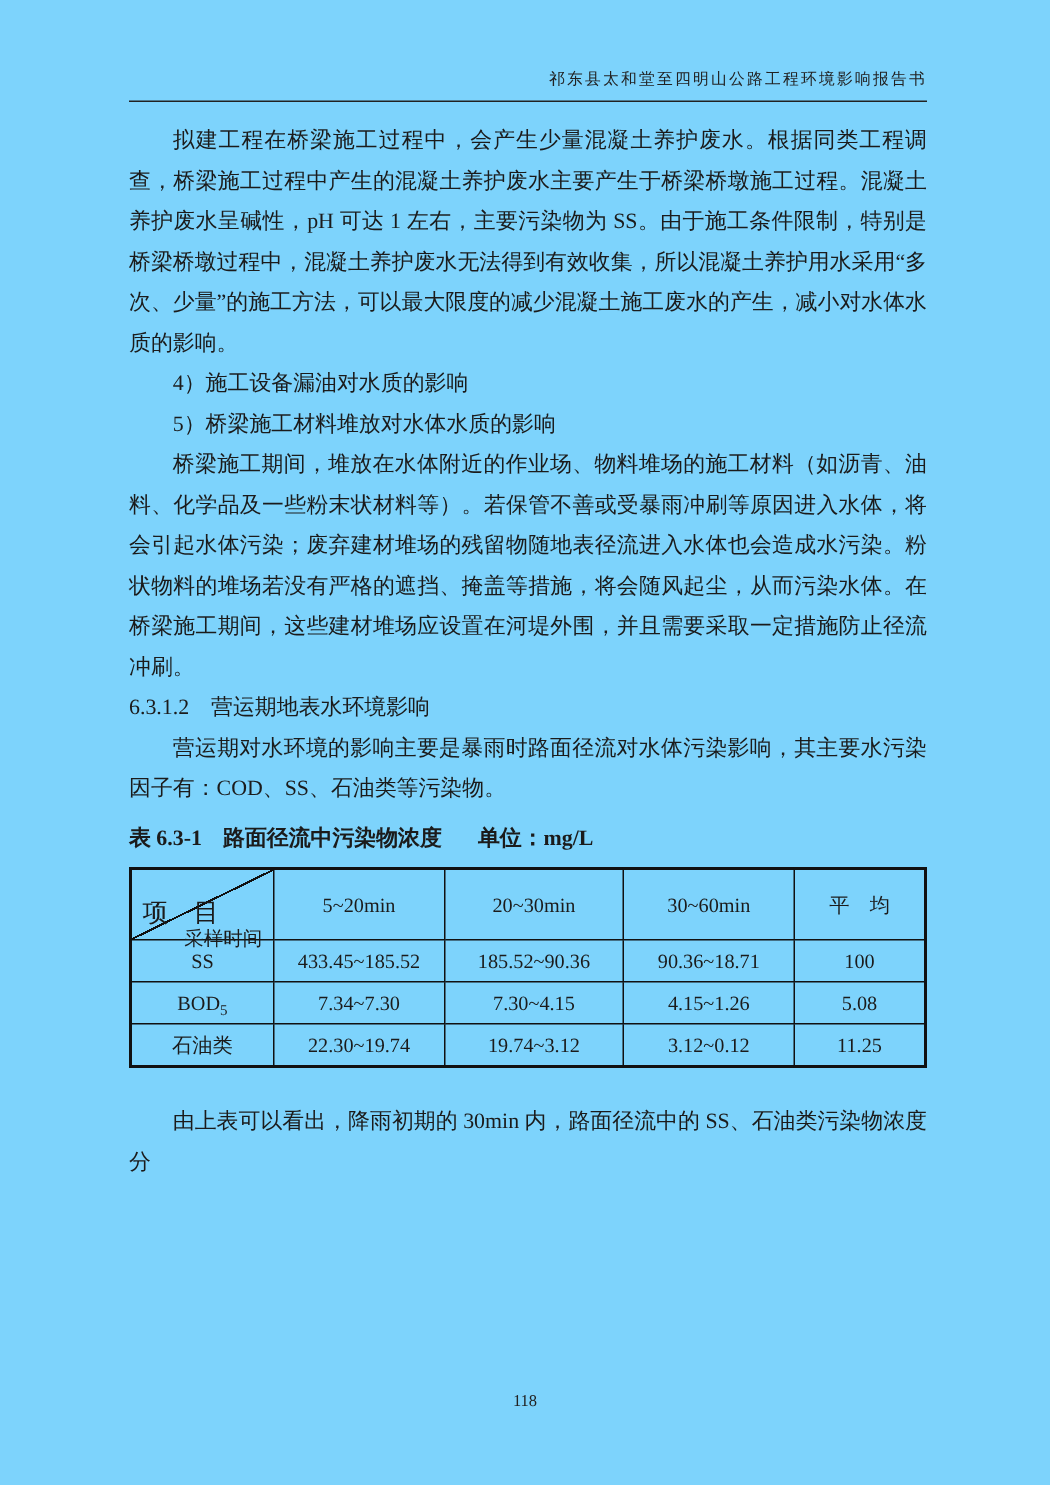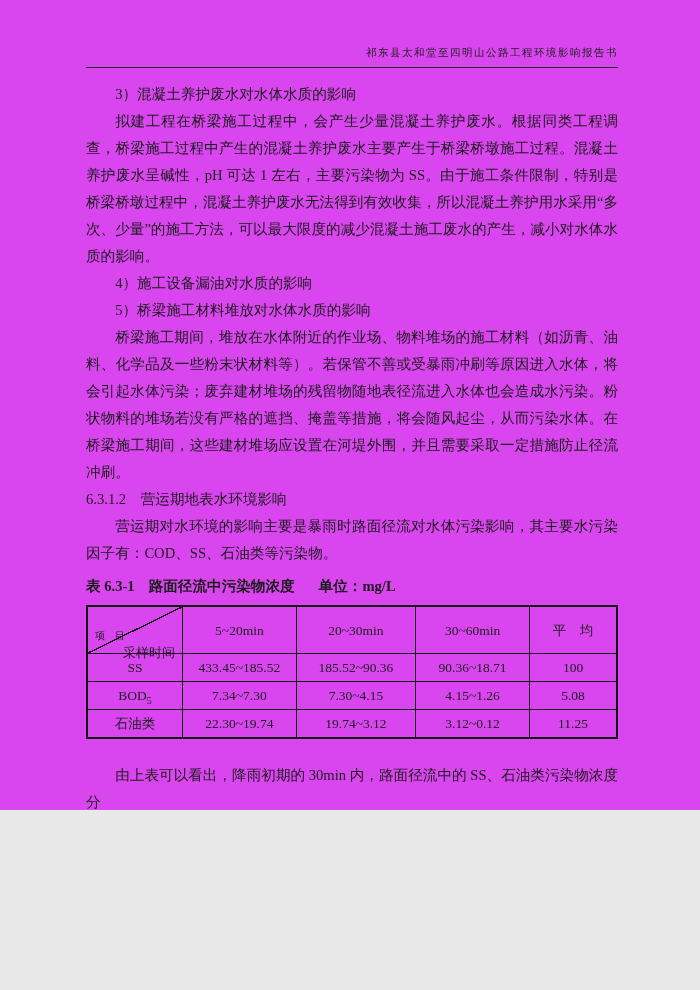--- a/index.html
+++ b/index.html
@@ -1,23 +1,23 @@
 <!DOCTYPE html>
 <html lang="zh"><head>
 <meta charset="utf-8">
 <style>
   html, body {
     margin: 0; padding: 0;
     background: #e8e8e8;
   }
   .page {
     position: relative;
-    width: 700px; height: 810px;
+    width: 700px; height: 990px;
     margin: 0 auto;
-    background: #d946ef;
+    background: #7dd3fc;
     box-sizing: border-box;
     padding: 46px 82px 0 86px;
     font-family: "Liberation Serif", "DejaVu Serif", serif;
     color: #1b1b1b;
     overflow: hidden;
   }
   .running-header {
     text-align: right;
     font-size: 10.5px;
     letter-spacing: 1.5px;
@@ -65,21 +65,21 @@
     position: relative;
     padding: 0;
     background:
       linear-gradient(to bottom right,
         transparent calc(50% - 0.7px),
         #111 calc(50% - 0.7px),
         #111 calc(50% + 0.7px),
         transparent calc(50% + 0.7px));
   }
   .diag-top    { position: absolute; top: 4px;   right: 7px; font-size: 13px; margin-top: 28px; }
-  .diag-bottom { position: absolute; bottom: 4px; left: 7px;  font-size: 10px; }
+  .diag-bottom { position: absolute; bottom: 4px; left: 7px;  font-size: 17px; }
 
   .closing-para { margin-top: 23px !important; }
 
   .page-number {
     position: absolute;
     bottom: 50px; left: 0;
     width: 100%;
     text-align: center;
     font-size: 11px;
     color: #222;
@@ -87,21 +87,20 @@
 </style>
 </head>
 <body>
 
 <div class="page">
 
   <div class="running-header">祁东县太和堂至四明山公路工程环境影响报告书</div>
 
   <div class="body-text">
 
-    <p>3）混凝土养护废水对水体水质的影响</p>
 
     <p>拟建工程在桥梁施工过程中，会产生少量混凝土养护废水。根据同类工程调查，桥梁施工过程中产生的混凝土养护废水主要产生于桥梁桥墩施工过程。混凝土养护废水呈碱性，pH 可达 1 左右，主要污染物为 SS。由于施工条件限制，特别是桥梁桥墩过程中，混凝土养护废水无法得到有效收集，所以混凝土养护用水采用“多次、少量”的施工方法，可以最大限度的减少混凝土施工废水的产生，减小对水体水质的影响。</p>
 
     <p>4）施工设备漏油对水质的影响</p>
 
 
     <p>5）桥梁施工材料堆放对水体水质的影响</p>
 
     <p>桥梁施工期间，堆放在水体附近的作业场、物料堆场的施工材料（如沥青、油料、化学品及一些粉末状材料等）。若保管不善或受暴雨冲刷等原因进入水体，将会引起水体污染；废弃建材堆场的残留物随地表径流进入水体也会造成水污染。粉状物料的堆场若没有严格的遮挡、掩盖等措施，将会随风起尘，从而污染水体。在桥梁施工期间，这些建材堆场应设置在河堤外围，并且需要采取一定措施防止径流冲刷。</p>
 
@@ -154,14 +153,15 @@
             <td>3.12~0.12</td>
             <td>11.25</td>
           </tr>
         </tbody>
     </table>
 
     <p class="closing-para">由上表可以看出，降雨初期的 30min 内，路面径流中的 SS、石油类污染物浓度分</p>
 
   </div>
 
+  <div class="page-number">118</div>
 
 </div>
 
 </body></html>

